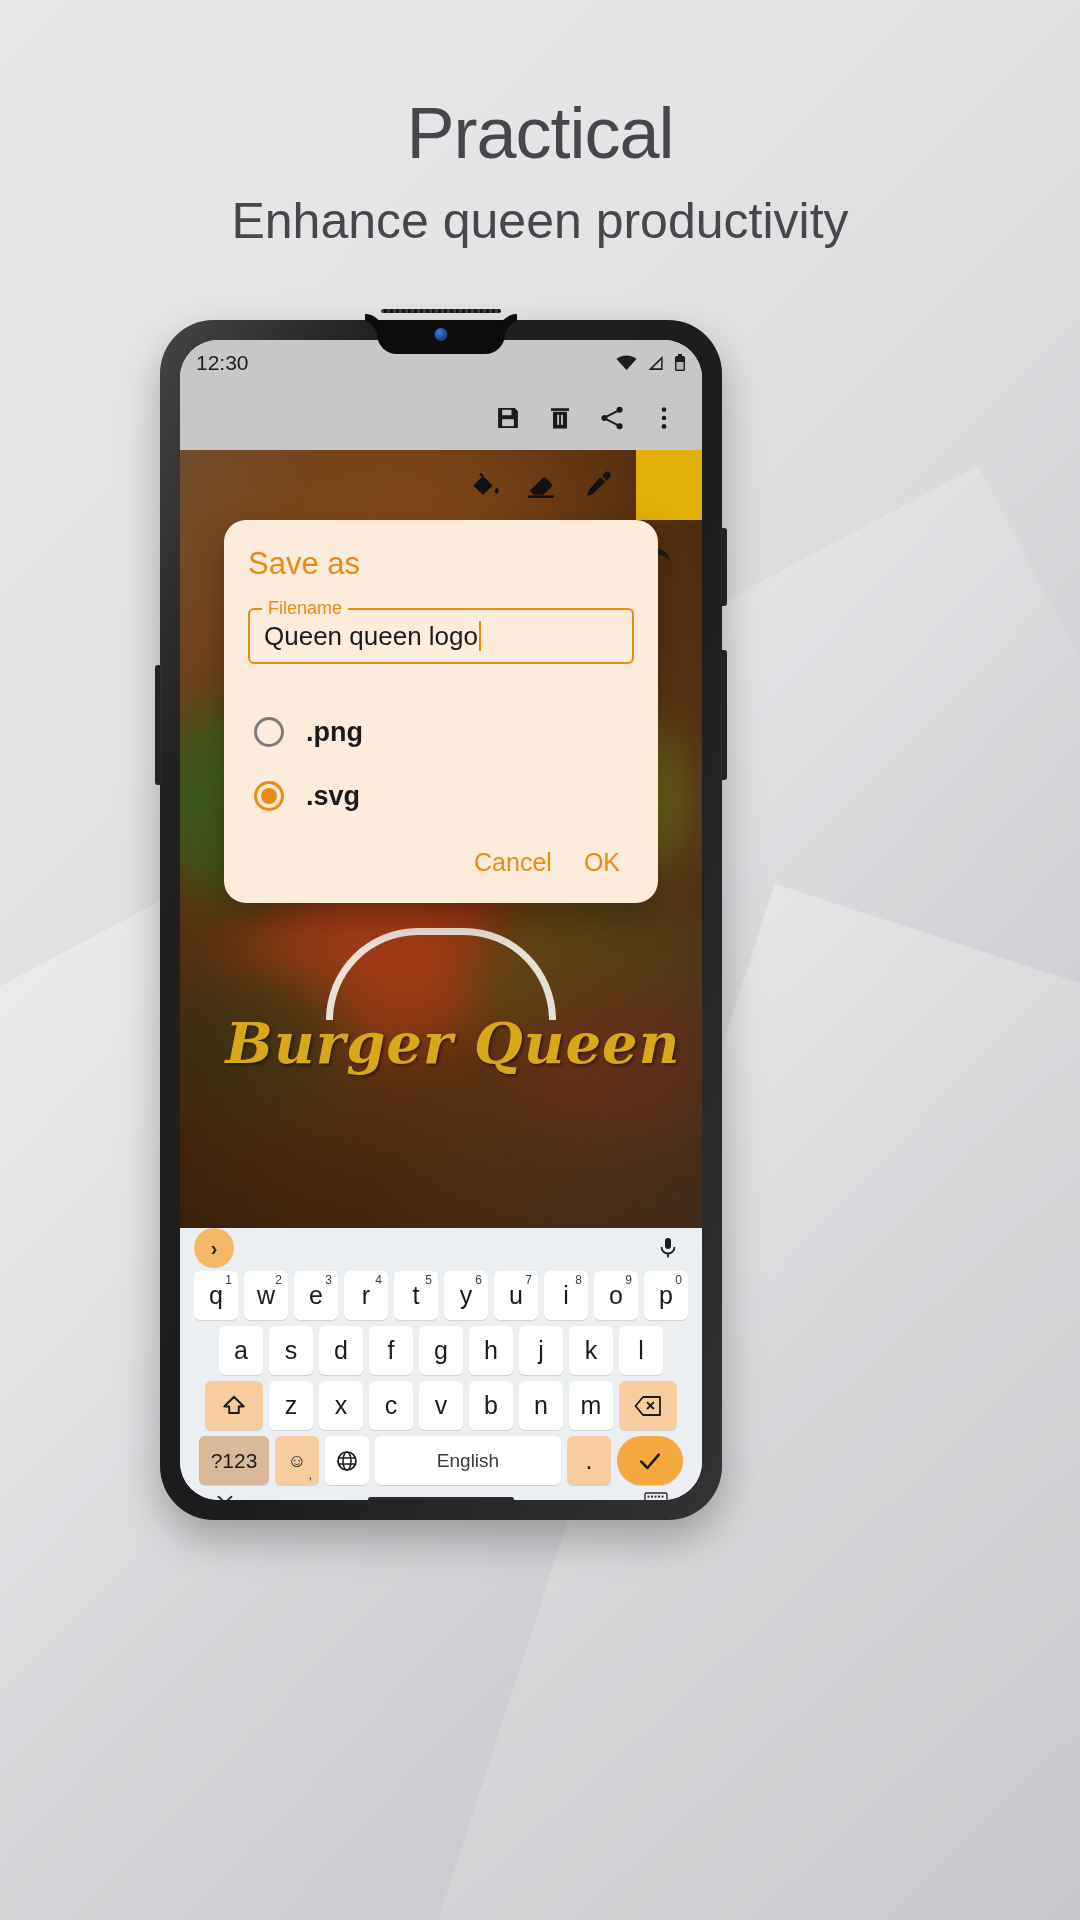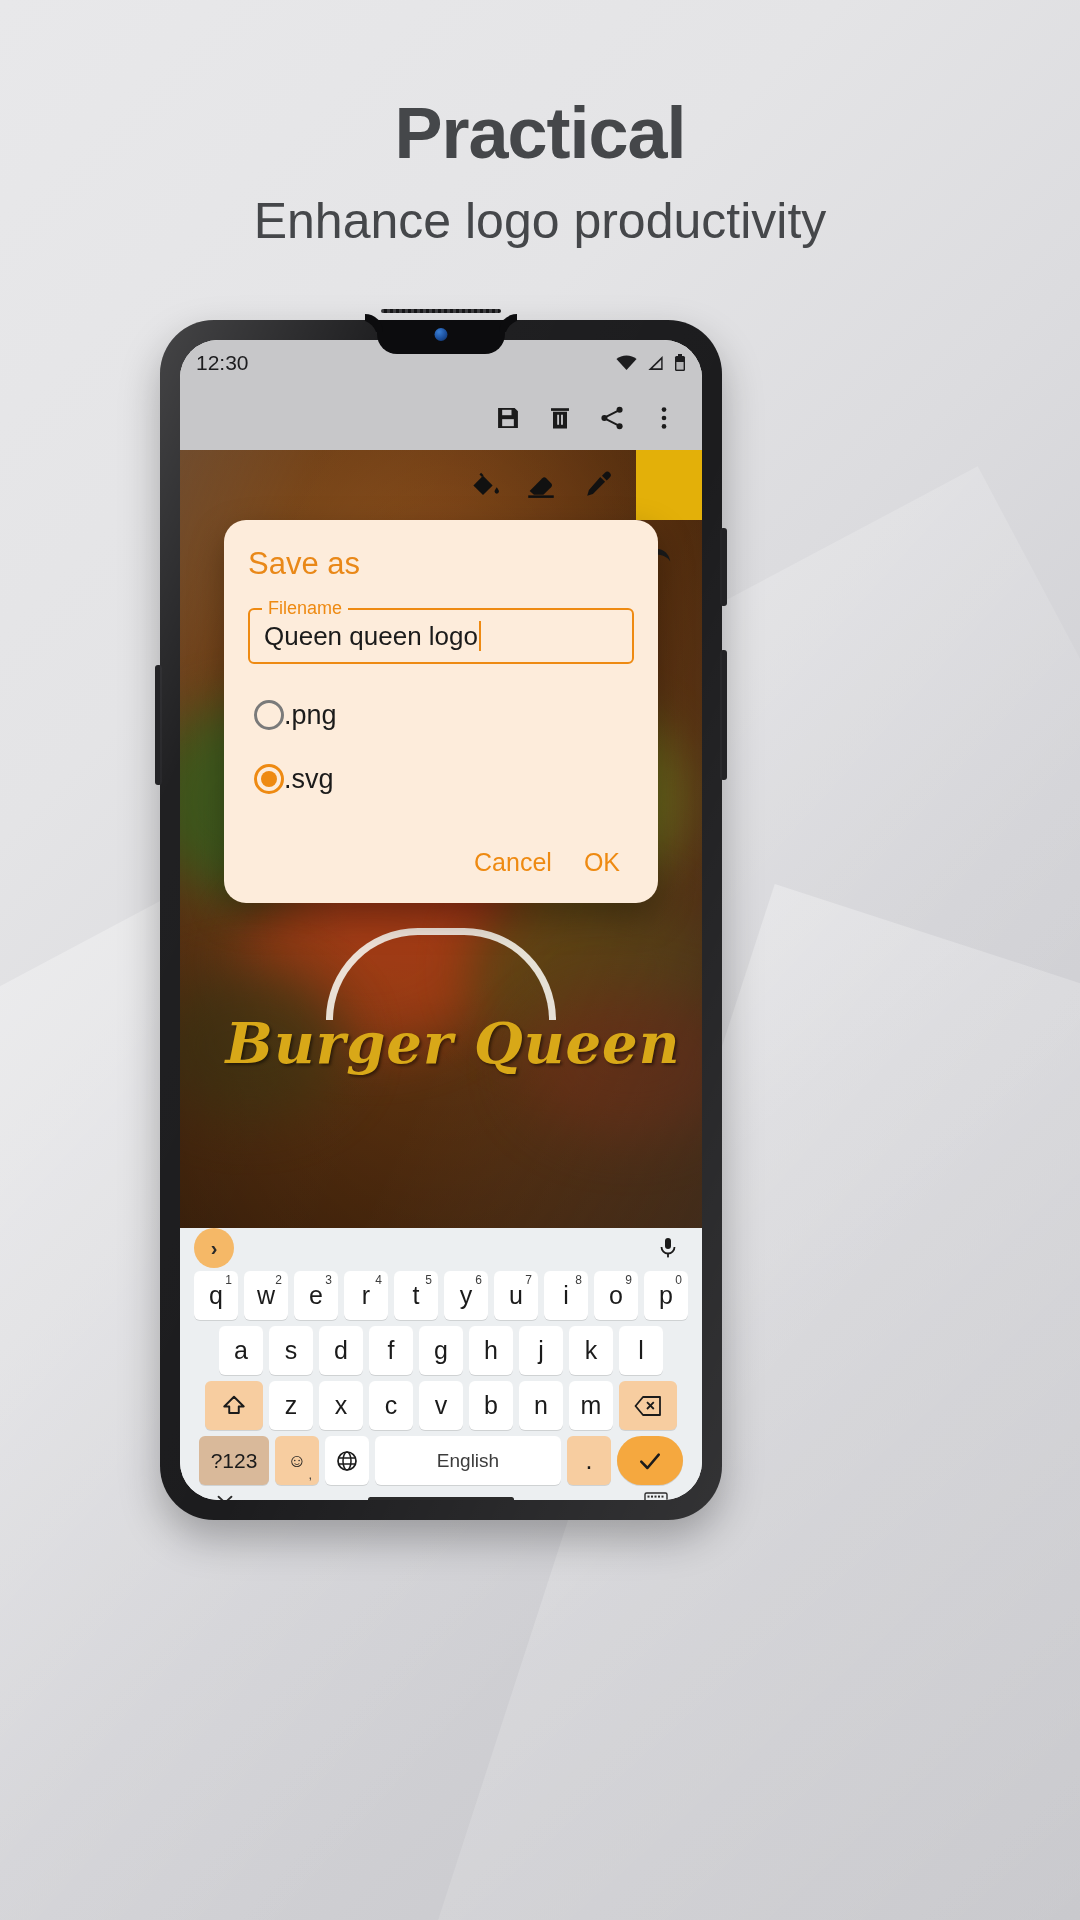--- a/index.html
+++ b/index.html
@@ -25,21 +25,21 @@
     width: 1200px; height: 1200px;
     background: linear-gradient(120deg, rgba(255,255,255,0.30) 0%, rgba(255,255,255,0) 60%);
     transform: rotate(18deg);
     pointer-events: none;
   }
 
   
   .headline {
     position: absolute; top: 92px; left: 0; width: 100%;
     text-align: center;
-    font-size: 72px; font-weight: bold;
+    font-size: 72px; font-weight: normal;
     letter-spacing: -1px;
     color: #45474a;
   }
   .subhead {
     position: absolute; top: 192px; left: 0; width: 100%;
     text-align: center;
     font-size: 50px; font-weight: 400;
     color: #45474a;
   }
 
@@ -216,22 +216,22 @@
   .field-value {
     font-size: 26px; color: #1b1b1b;
   }
   .caret {
     display: inline-block; width: 2px; height: 30px;
     background: #ee8a12; margin-left: 1px;
     vertical-align: -6px;
   }
   .radio-list { padding: 26px 6px 6px 6px; }
   .radio-row {
-    display: flex; align-items: flex-start;
-    height: 64px;
+    display: flex; align-items: center;
+    gap: 22px; height: 64px; font-weight: bold;
   }
   .radio {
     width: 30px; height: 30px; border-radius: 50%;
     border: 3px solid #7a7a7a;
     flex: none;
     position: relative;
   }
   .radio.checked { border-color: #ee8a12; }
   .radio.checked::after {
     content: ""; position: absolute;
@@ -299,21 +299,21 @@
     width: 146px; height: 5px; border-radius: 3px; background: #2b2b2b;
   }
 </style>
 </head>
 <body>
 
 <div class="bg-band1"></div>
 <div class="bg-band2"></div>
 
 <div class="headline">Practical</div>
-<div class="subhead">Enhance logo productivity</div>
+<div class="subhead">Enhance queen productivity</div>
 
 <div class="phone">
   <div class="side-btn left-a"></div>
   <div class="side-btn right-a"></div>
   <div class="side-btn right-b"></div>
 
   <div class="screen">
 
     <div class="canvas">
       <div class="blur-blob b1"></div>

